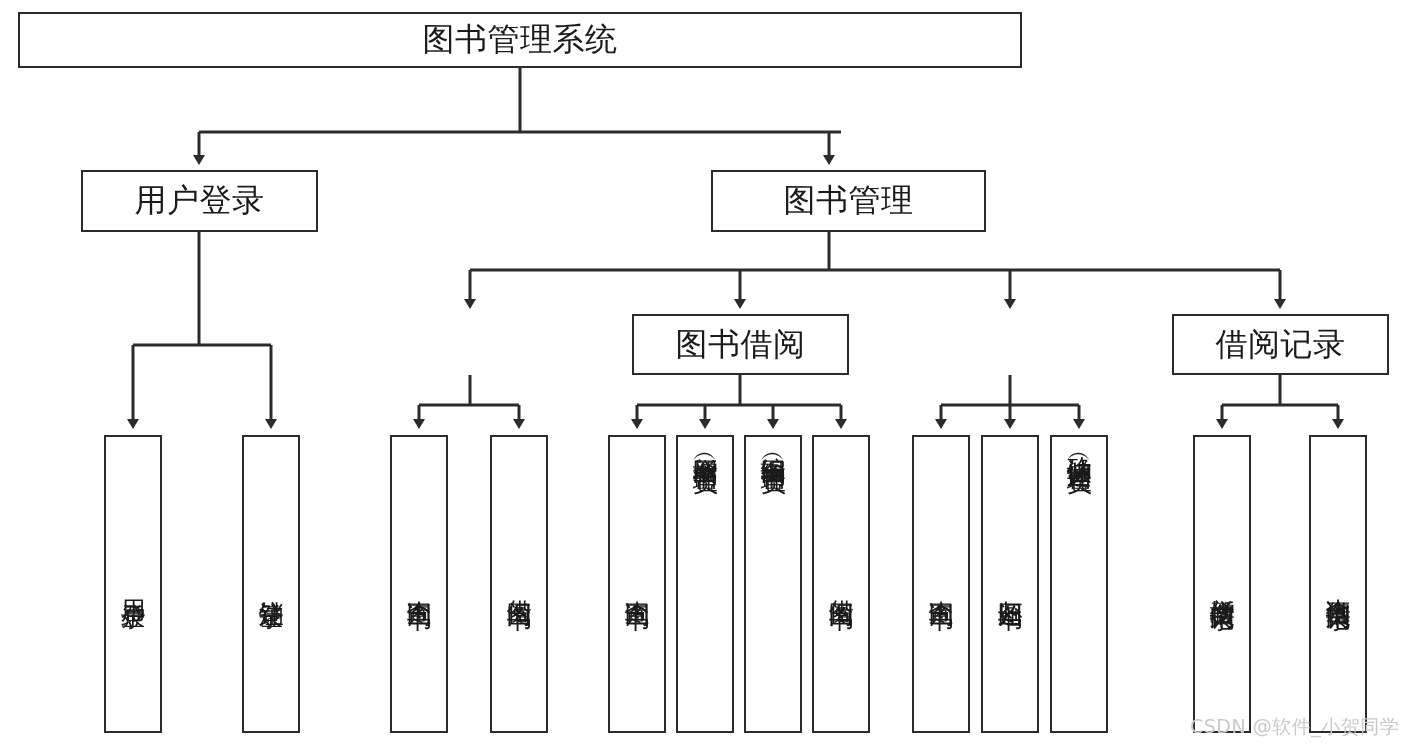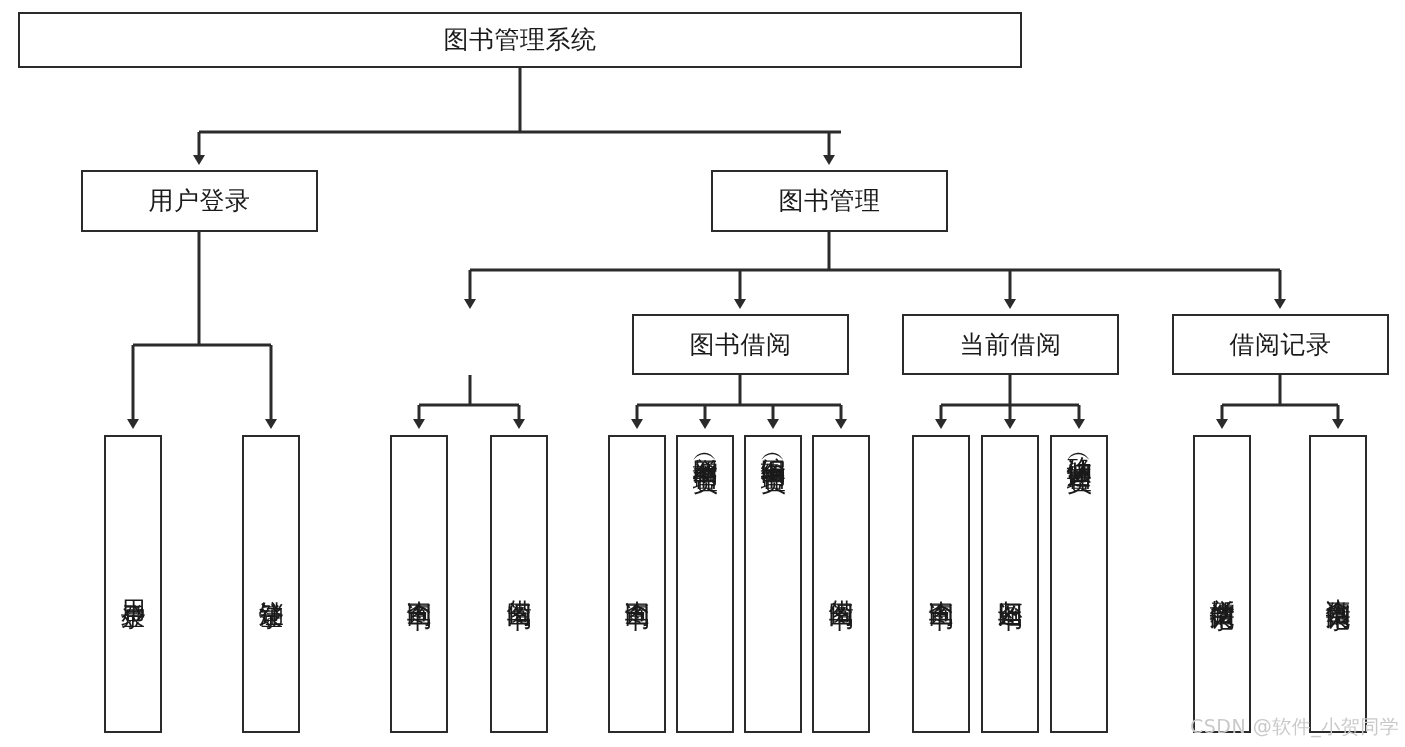--- a/index.html
+++ b/index.html
@@ -32,21 +32,21 @@
     background: #ffffff;
     display: flex;
     align-items: center;
     justify-content: center;
     color: #1a1a1a;
   }
   .node.root {
     border-width: 2.5px;
   }
   .node-label {
-    font-size: 25px;
+    font-size: 32px;
     line-height: 1.1;
     letter-spacing: 0.5px;
     white-space: nowrap;
   }
   
   .node.leaf {
     align-items: flex-start;
     justify-content: center;
     padding-top: 0;
   }
@@ -126,29 +126,26 @@
     </g>
   </svg>
 
   <div class="node root" style="left:18px; top:12px; width:1004px; height:56px;">
     <span class="node-label">图书管理系统</span>
   </div>
 
   <div class="node" style="left:81px; top:170px; width:237px; height:62px;">
     <span class="node-label">用户登录</span>
   </div>
-  <div class="node" style="left:711px; top:170px; width:237px; height:62px;">
+  <div class="node" style="left:711px; top:170px; width:275px; height:62px;">
     <span class="node-label">图书管理</span>
   </div>
 
   <div class="node" style="left:632px; top:314px; width:217px; height:61px;align-items:center;">
     <span class="node-label">图书借阅</span>
-  </div>
-  <div class="node" style="left:902px; top:314px; width:217px; height:61px;">
-    <span class="node-label">当前借阅</span>
   </div>
   <div class="node" style="left:1172px; top:314px; width:217px; height:61px;text-align:right;">
     <span class="node-label">借阅记录</span>
   </div>
 
   <div class="node leaf centered" style="left:104px; top:435px; width:58px; height:298px;">
     <span class="node-label">用户登录</span>
   </div>
   <div class="node leaf centered" style="left:242px; top:435px; width:58px; height:298px;">
     <span class="node-label">注销登录</span>

